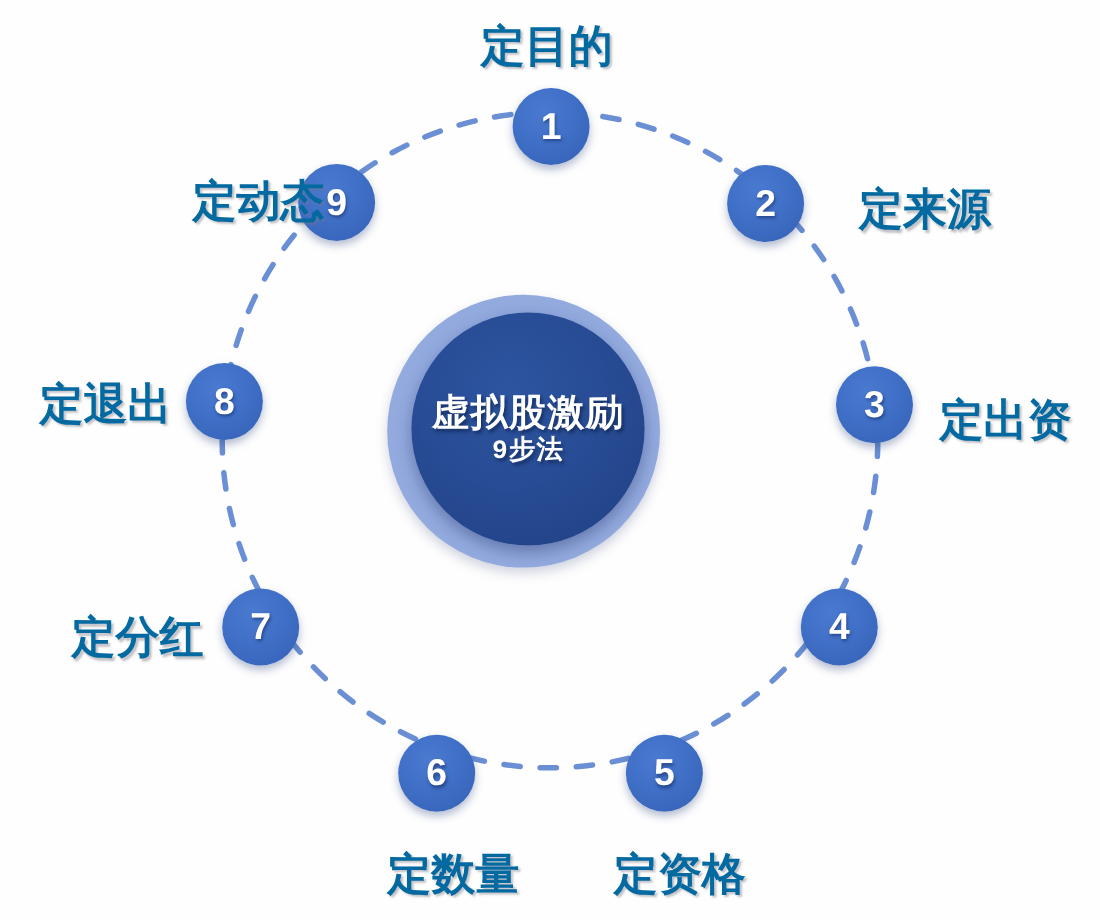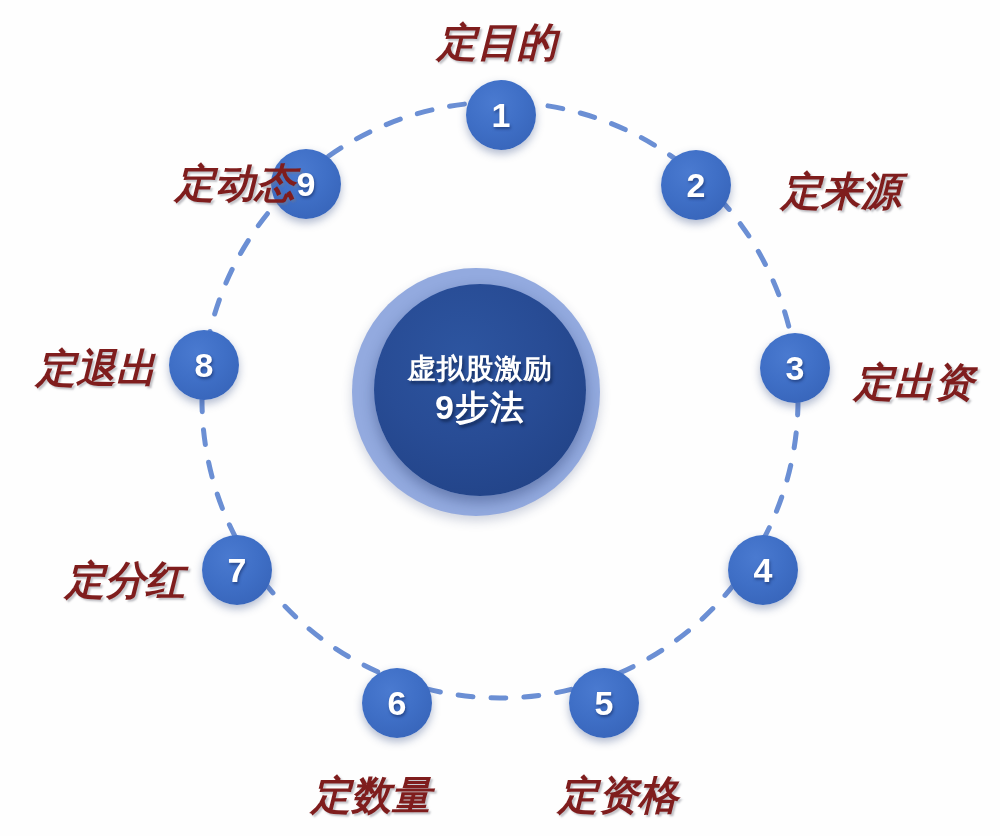--- a/index.html
+++ b/index.html
@@ -51,27 +51,27 @@
     background: radial-gradient(circle at 42% 34%, #2d55a0 0%, #284c95 45%, #1f3f81 100%);
     box-shadow: 0 6px 14px rgba(25, 45, 95, 0.38);
     display: flex;
     flex-direction: column;
     align-items: center;
     justify-content: center;
   }
   .hub-line {
     color: #ffffff;
     font-weight: bold;
-    font-size: 28px;
+    font-size: 34px;
     line-height: 1.24;
     letter-spacing: 1px;
     text-shadow: 2px 3px 3px rgba(10, 25, 60, 0.55);
     white-space: nowrap;
   }
-  .hub-line.second { font-size: 34px; }
+  .hub-line.second { font-size: 24px; font-family: Liberation Mono, monospace; }
 
   
   .node {
     position: absolute;
     width: 70px;
     height: 70px;
     margin-left: -35px;
     margin-top: -35px;
     border-radius: 50%;
     background: radial-gradient(circle at 40% 32%, #4a7ad0 0%, #3f6fc6 45%, #3460b4 100%);
@@ -86,28 +86,27 @@
     font-weight: bold;
     font-size: 34px;
     line-height: 1;
     text-shadow: 1px 2px 3px rgba(15, 35, 85, 0.55);
     user-select: none;
   }
 
   
   .step-label {
     position: absolute;
-    color: #7f1d1d;
+    color: #0369a1;
     font-weight: bold;
     font-size: 40px;
     line-height: 1;
     white-space: nowrap;
     text-shadow: 2px 2px 2px rgba(120, 120, 130, 0.45);
     z-index: 6;
-    font-style: italic;
   }
   .lbl-right { transform: translate(0, -50%); }
   .lbl-left  { transform: translate(-100%, -50%); }
   .lbl-center{ transform: translate(-50%, -50%); }
 </style>
 </head>
 <body>
 
 <div id="stage">
 
@@ -142,21 +141,21 @@
   </div>
 
   <div class="node" style="left:604px; top:703px;">
     <span class="node-num">5</span>
   </div>
   <div class="step-label lbl-center" style="left:618px; top:795px;">定资格</div>
 
   <div class="node" style="left:397px; top:703px;">
     <span class="node-num">6</span>
   </div>
-  <div class="step-label lbl-center" style="left:371px; top:795px;">定数量</div>
+  <div class="step-label lbl-center" style="left:412px; top:795px;">定数量</div>
 
   <div class="node" style="left:237px; top:570px;">
     <span class="node-num">7</span>
   </div>
   <div class="step-label lbl-left" style="left:185px; top:580px;">定分红</div>
 
   <div class="node" style="left:204px; top:365px;">
     <span class="node-num">8</span>
   </div>
   <div class="step-label lbl-left" style="left:156px; top:368px;">定退出</div>

